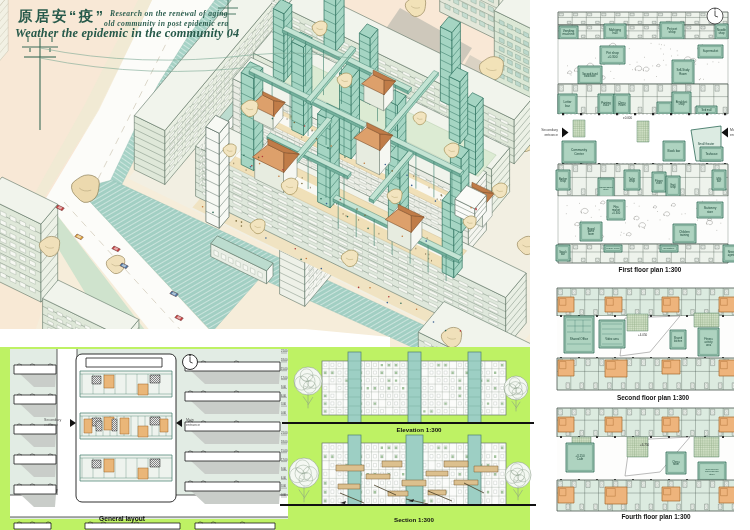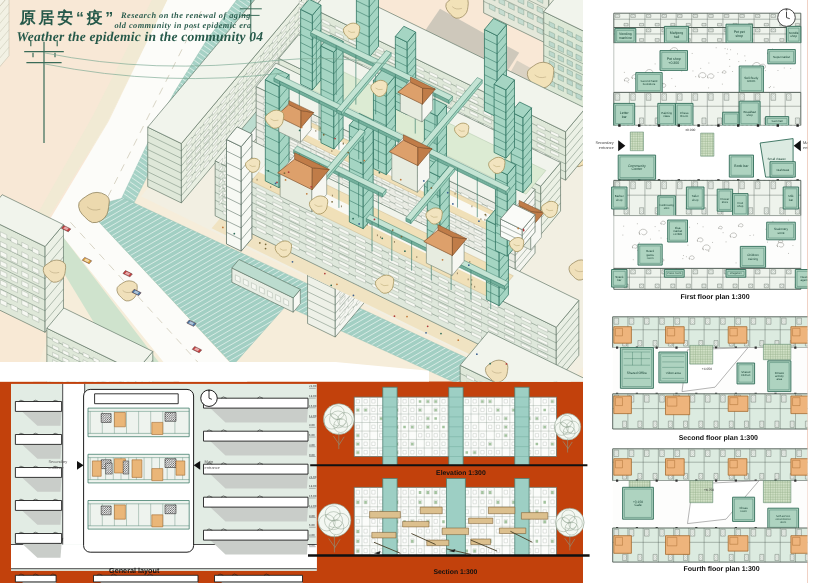--- a/index.html
+++ b/index.html
@@ -1,14 +1,14 @@
 <!DOCTYPE html>
 <html><head><meta charset="utf-8"><style>
 html,body{margin:0;padding:0;background:#fff}
-#board{position:relative;width:734px;height:530px;background:#c2410c;overflow:hidden;font-family:"Liberation Sans",sans-serif}
+#board{position:relative;width:734px;height:530px;background:#bef264;overflow:hidden;font-family:"Liberation Sans",sans-serif}
 </style></head><body>
 <div id="board">
 <svg width="537" height="347" viewBox="0 0 537 347" style="position:absolute;left:0;top:0">
 
 <rect width="537" height="347" fill="#f6edda"></rect>
 
 <path d="M0,0 L148,0 L95,110 L50,206 L0,206 Z" fill="#f9e6d4" opacity="0.8"></path>
 
 <path d="M330,0 L537,0 L537,120 L430,60 Z" fill="#fae6d4" opacity="0.8"></path>
 

